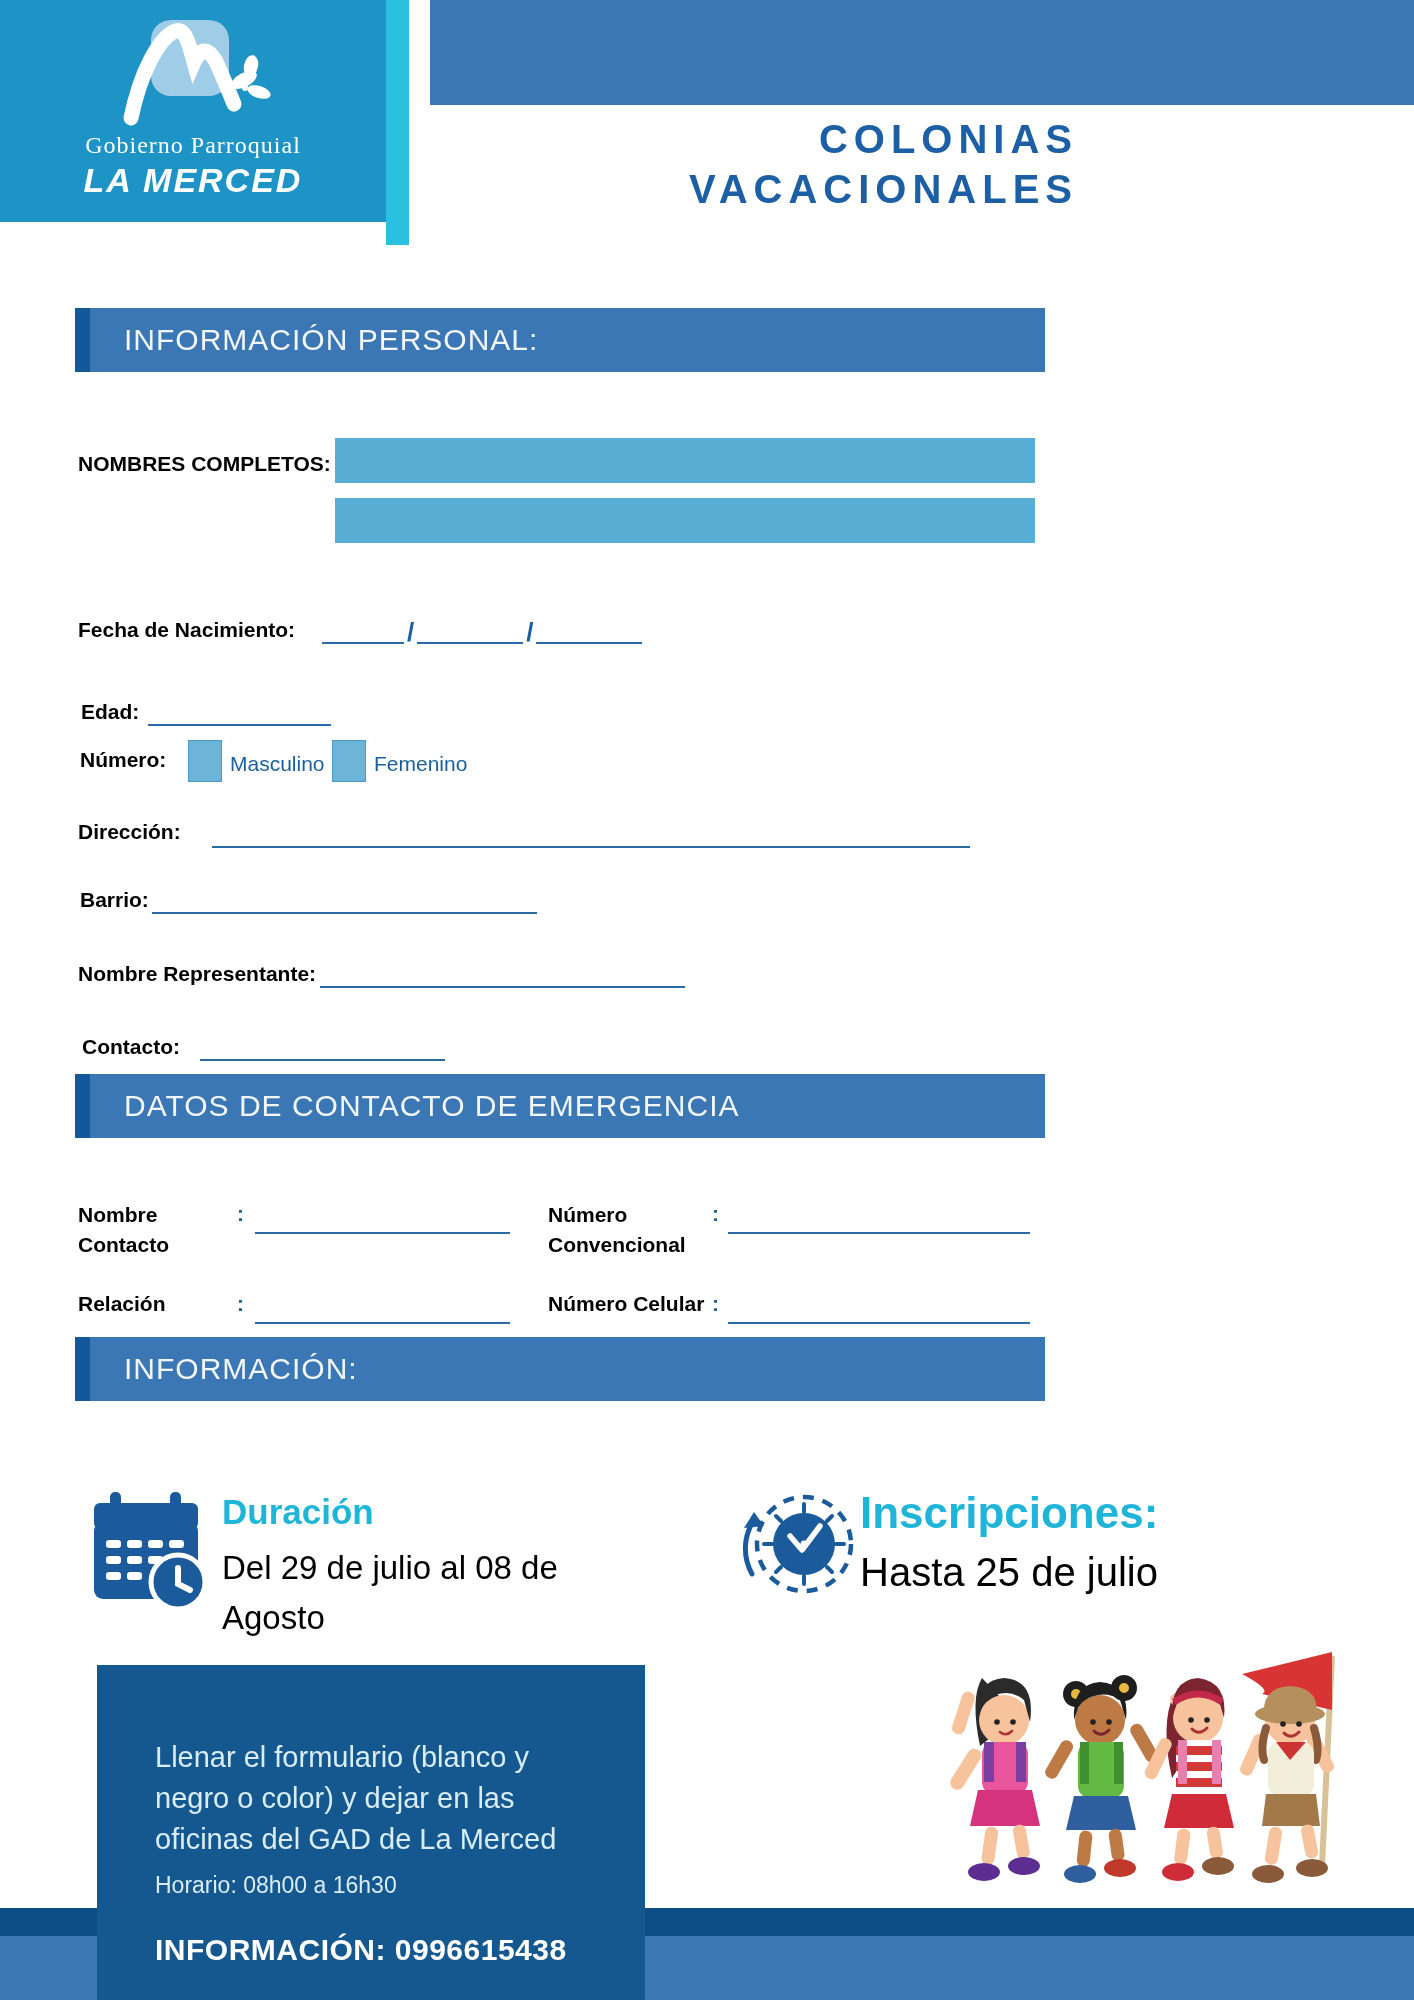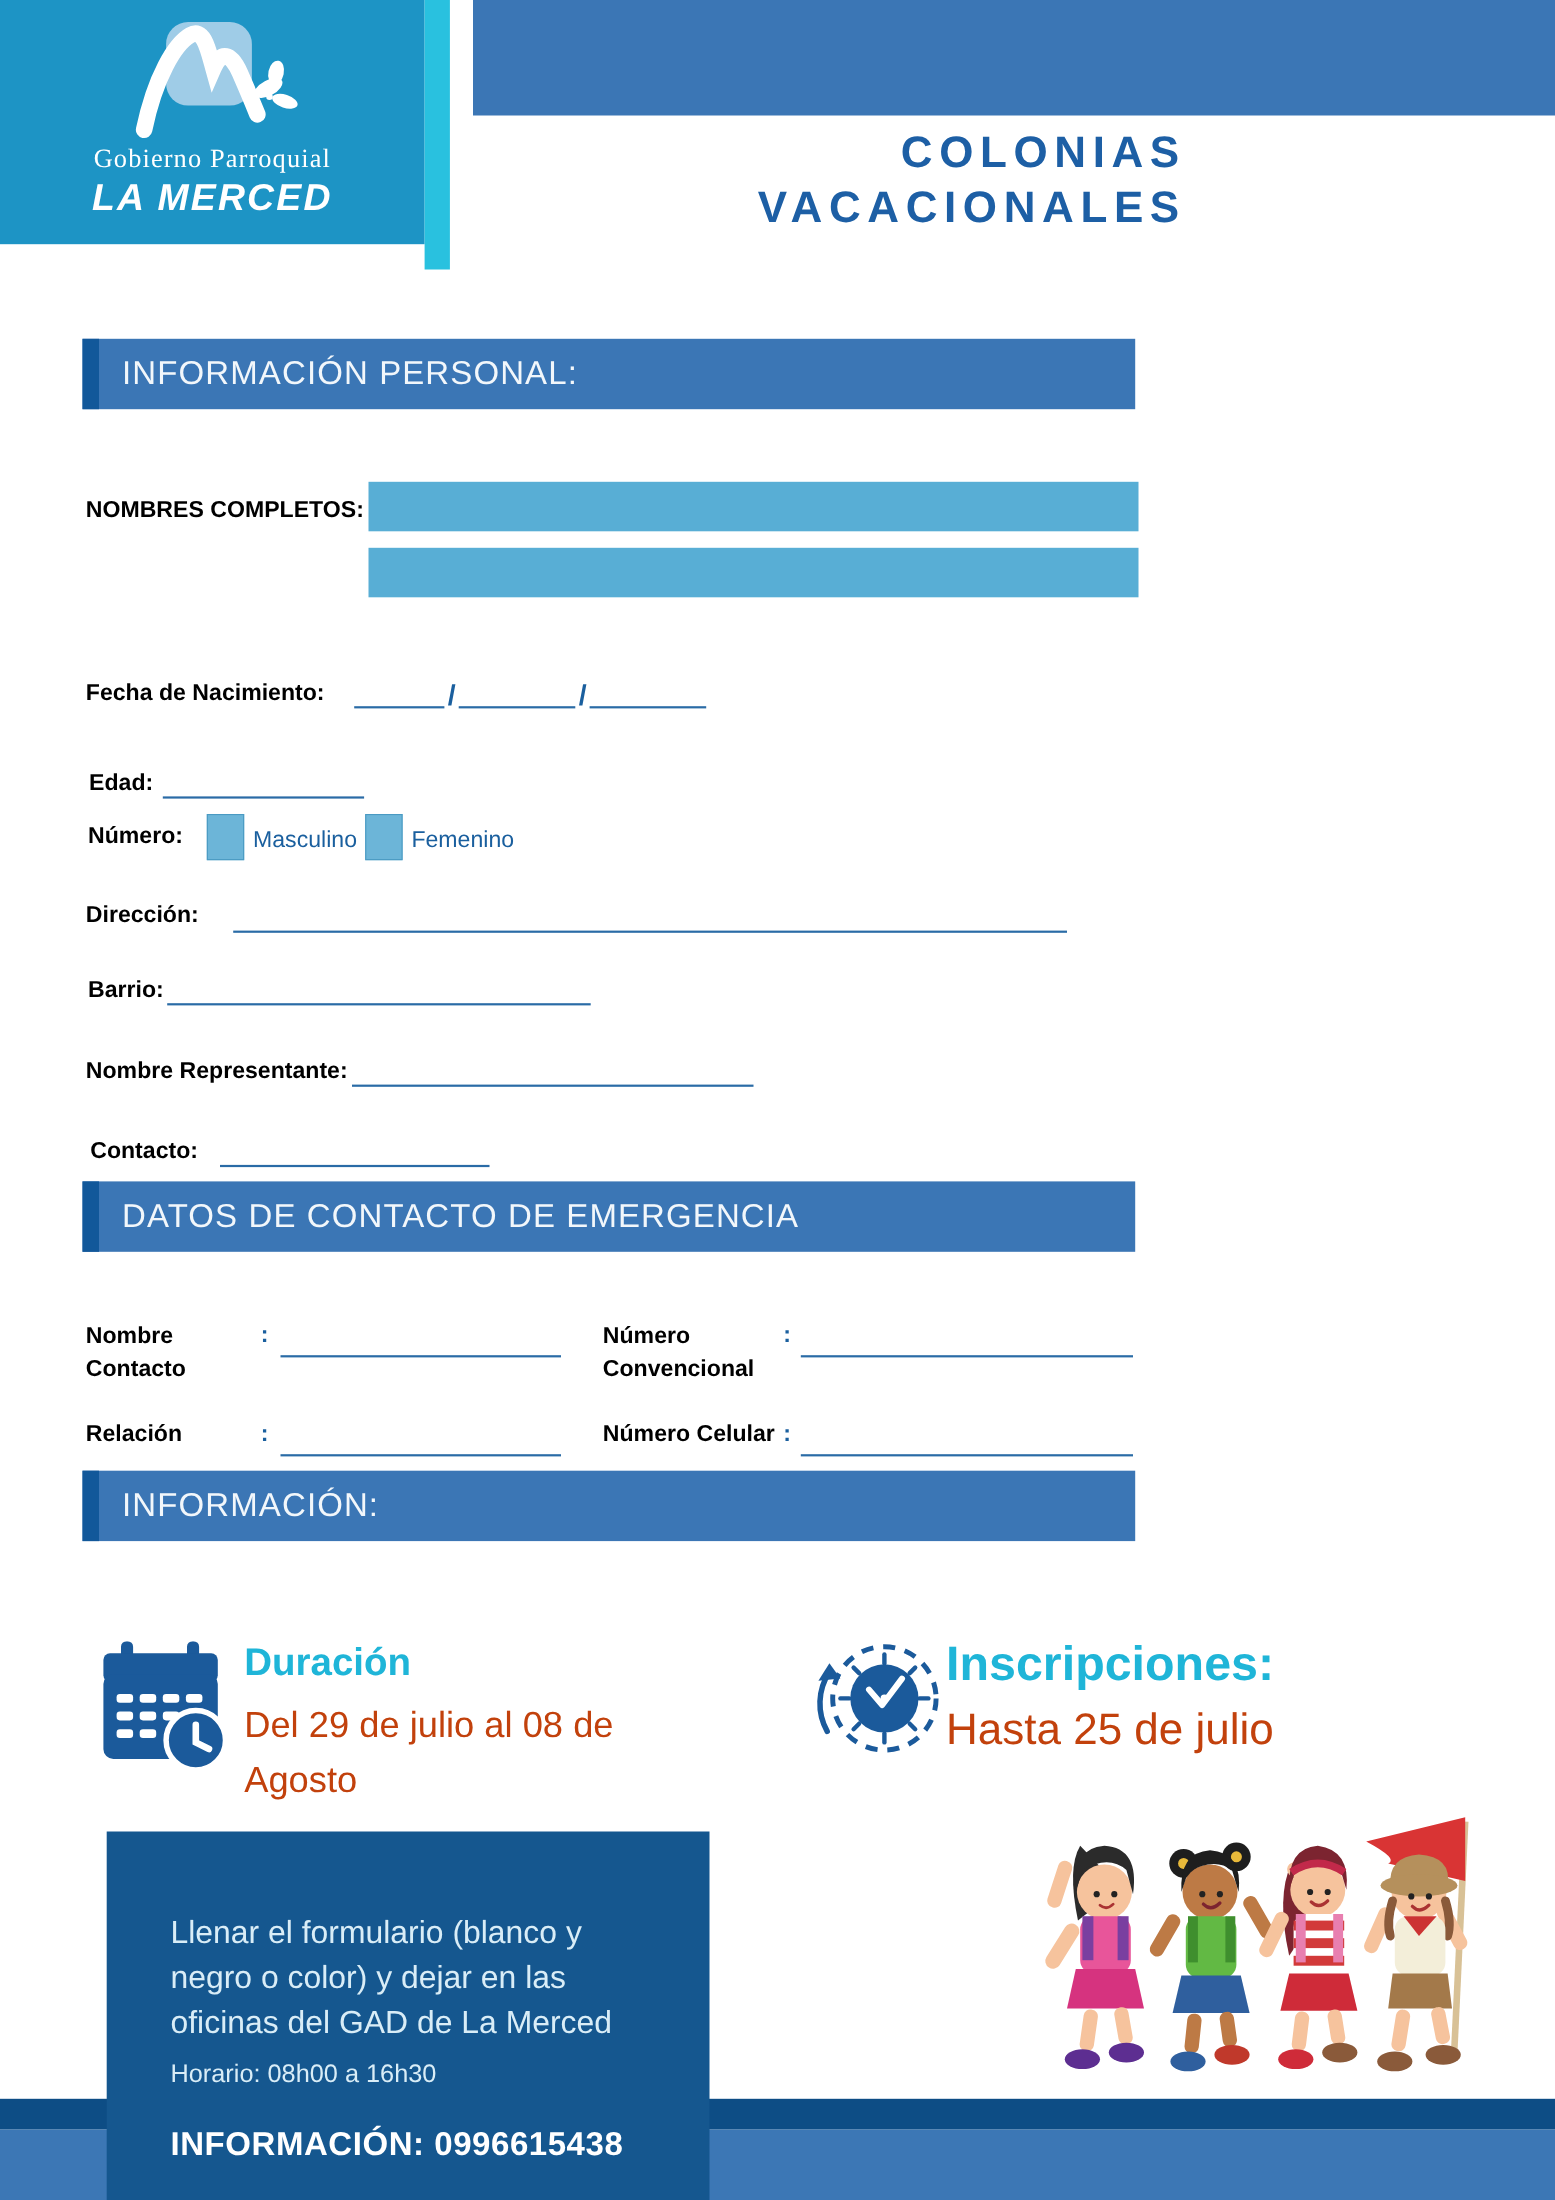--- a/index.html
+++ b/index.html
@@ -15,37 +15,37 @@
   .logo svg{display:block;margin:0 auto;}
   .logo-l1{font-family:"Liberation Serif", serif;font-size:24px;letter-spacing:1px;margin-top:4px;}
   .logo-l2{font-size:34px;font-weight:bold;letter-spacing:2px;margin-top:2px;font-style:italic;}
   .main-title{
     position:absolute;right:336px;top:114px;text-align:right;
     color:#1d5fa5;font-size:40px;font-weight:bold;letter-spacing:6px;line-height:50px;
   }
   
   .section-bar{
     position:absolute;left:75px;width:957px;height:64px;background:#3b76b5;
-    color:#f2f7fb;font-size:30px;letter-spacing:1px;display:flex;align-items:center;
+    color:#f2f7fb;font-size:30px;letter-spacing:1px;display:flex;align-items:center;padding-left:13px;
   }
   .section-accent{position:absolute;left:0;top:0;width:15px;height:100%;background:#12589a;}
   .section-bar span{padding-left:36px;}
   
   .lbl{position:absolute;color:#000000;font-weight:bold;font-size:21px;white-space:nowrap;}
   .lbl-reg{position:absolute;color:#1a5f9e;font-size:21px;white-space:nowrap;}
   .uline{position:absolute;border-bottom:2px solid #2a6ba6;}
   .inbar{position:absolute;background:#58aed5;}
   .cb{position:absolute;width:32px;height:40px;background:#6cb5d8;border:1px solid #4a9ac3;}
   .slashrow{position:absolute;display:flex;align-items:flex-end;color:#1a5f9e;}
   .slashrow .seg{border-bottom:2px solid #2a6ba6;height:24px;}
   .slashrow .sl{font-weight:bold;font-size:26px;line-height:24px;padding:0 3px;}
   .colon{position:absolute;color:#1a5f9e;font-weight:bold;font-size:21px;}
   
   .cyan-title{position:absolute;color:#1fb5d8;font-weight:bold;}
-  .cyan-body{position:absolute;color:#c2410c;}
+  .cyan-body{position:absolute;color:#000000;}
   
   .footer-navy{position:absolute;left:0;top:1908px;width:1414px;height:28px;background:#0d4d85;}
   .footer-blue{position:absolute;left:0;top:1936px;width:1414px;height:64px;background:#3c77b5;}
   .notice-box{position:absolute;left:97px;top:1665px;width:548px;height:335px;background:#15578f;z-index:5;}
   .notice-body{position:absolute;left:58px;top:72px;color:#d9edf7;font-size:29px;line-height:41px;}
   .notice-sched{position:absolute;left:58px;top:207px;color:#d9edf7;font-size:23px;}
   .notice-phone{position:absolute;left:58px;top:268px;color:#ffffff;font-size:30px;font-weight:bold;letter-spacing:0.5px;}
   .illu{position:absolute;left:920px;top:1628px;z-index:4;}
 </style>
 </head>

